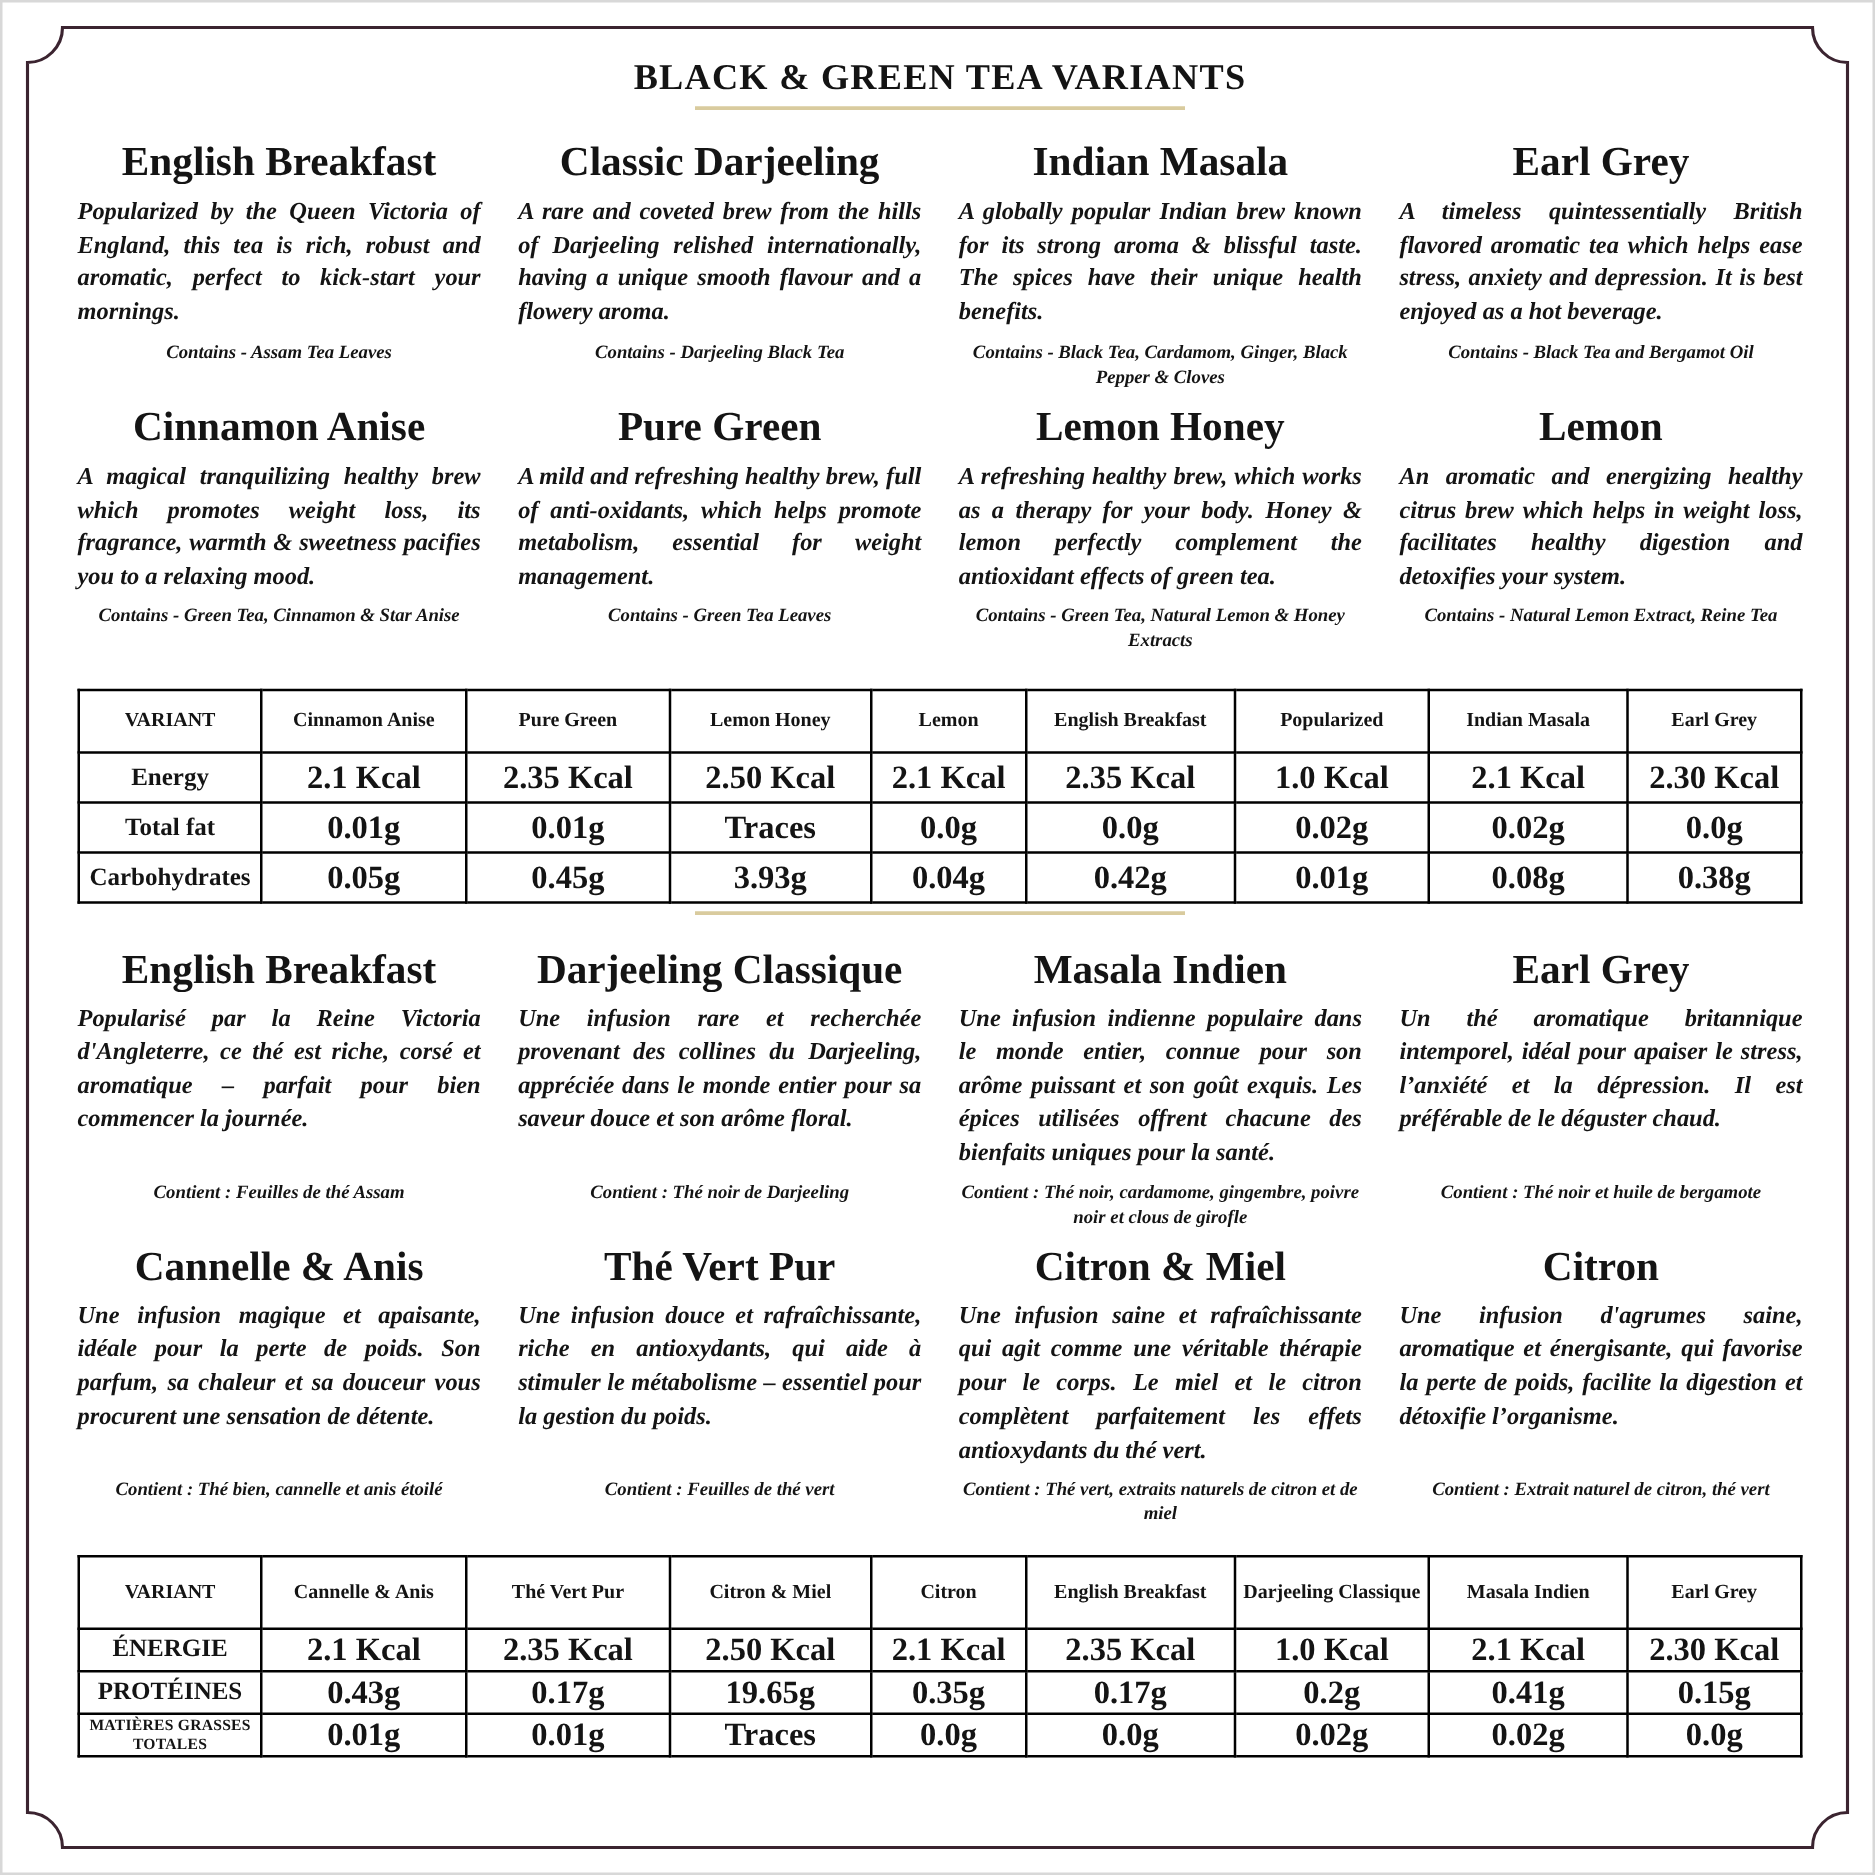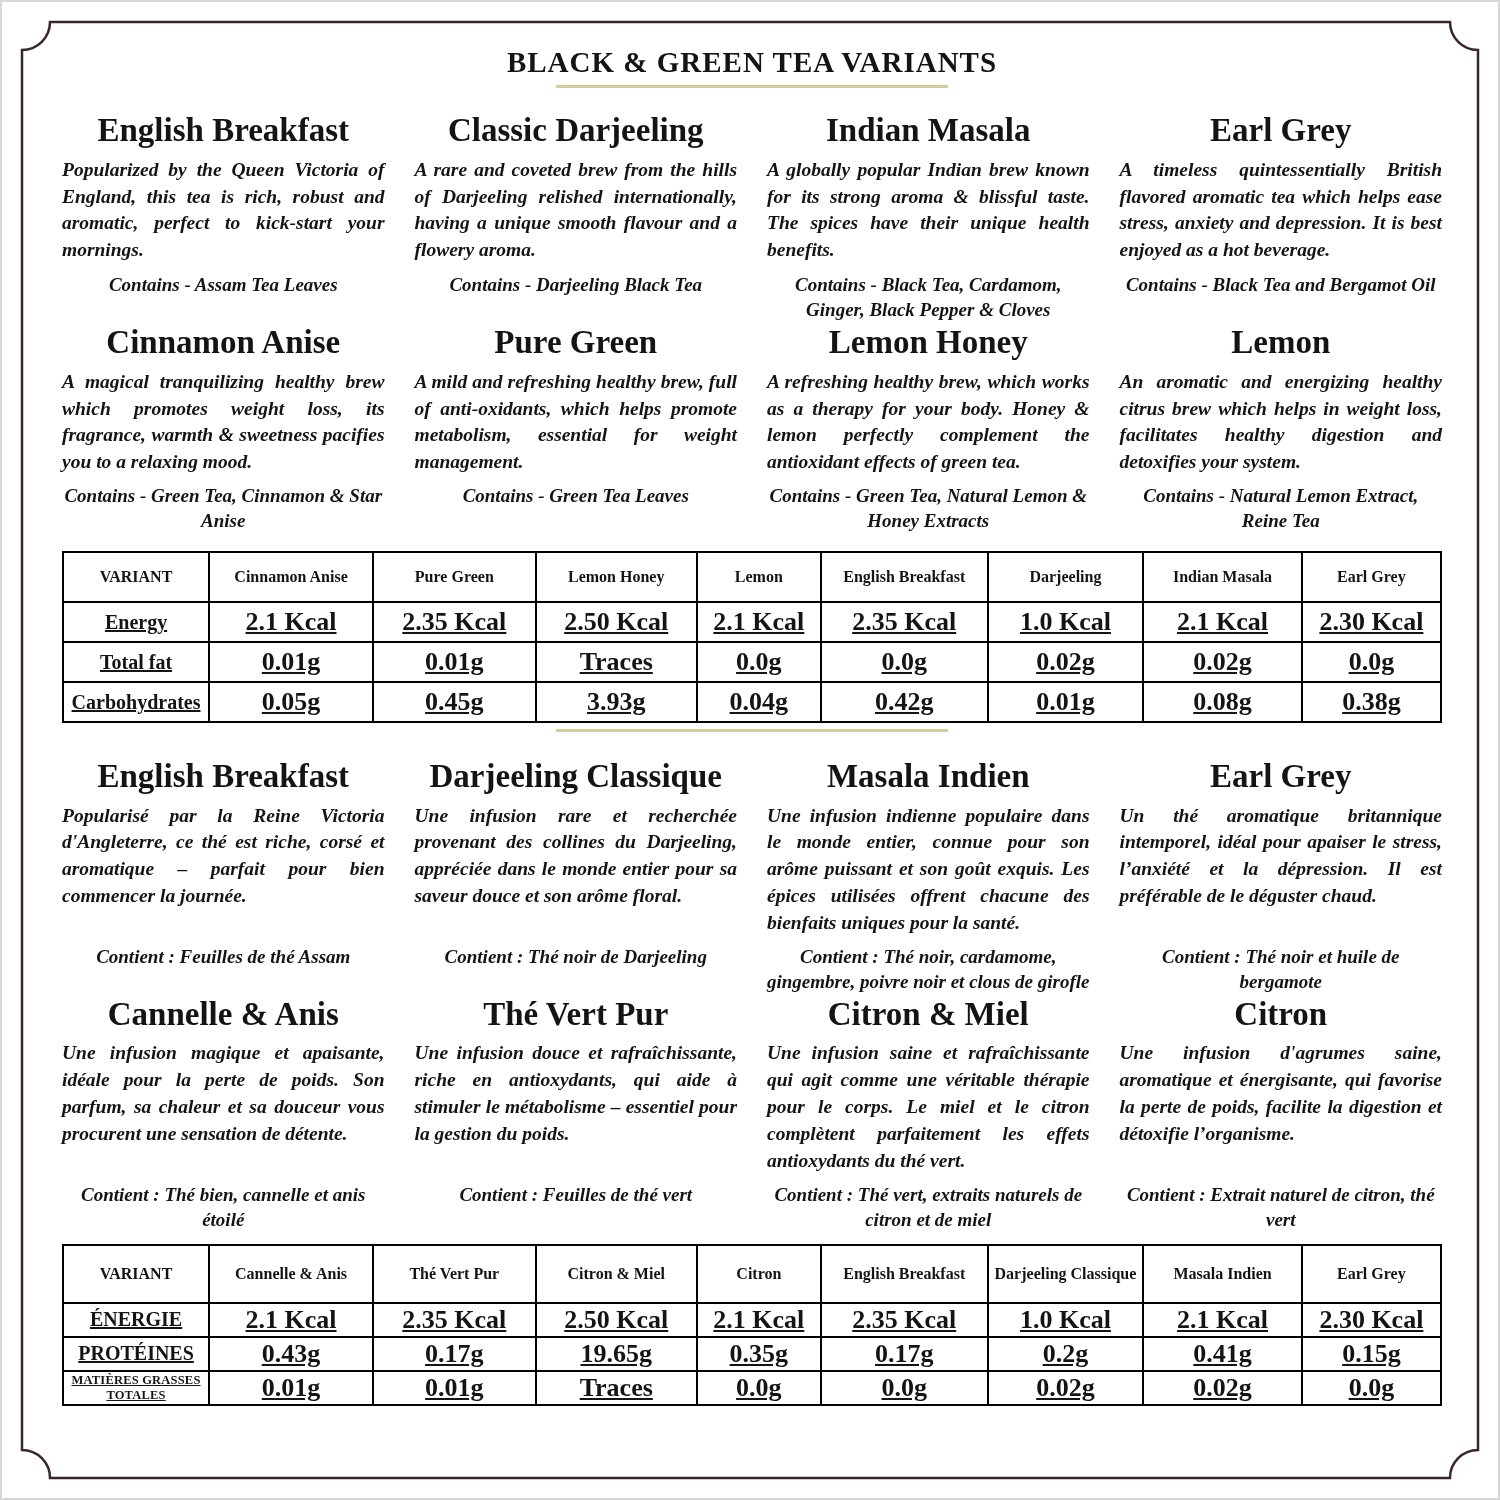--- a/index.html
+++ b/index.html
@@ -12,29 +12,29 @@
   .content{position:absolute;left:0;top:0;right:0;bottom:0;padding:46px 58px 0 62px;box-sizing:border-box;}
   .sec-title{margin:0;text-align:center;font-size:29px;font-weight:bold;letter-spacing:1px;line-height:1.15;}
   .title-rule{width:392px;height:3px;margin:6px auto 0;background:#d9cb9e;}
   .cards{display:grid;grid-template-columns:repeat(4,1fr);column-gap:30px;}
   .cards-en{margin-top:24px;grid-template-rows:minmax(212px,auto) minmax(200px,auto);}
   .cards-fr{margin-top:26px;grid-template-rows:minmax(206px,auto) minmax(202px,auto);}
   .card{display:flex;flex-direction:column;min-width:0;}
   .tea-name{margin:0 0 8px 0;text-align:center;font-size:33px;line-height:1.1;font-weight:bold;}
   .tea-desc{margin:0;font-style:italic;font-weight:bold;font-size:19.5px;line-height:1.38;text-align:justify;}
   .tea-contains{margin:auto 0 0 0;padding-top:8px;font-style:italic;font-weight:bold;
-    font-size:19px;line-height:1.3;text-align:center;min-height:51px;box-sizing:content-box;}
+    font-size:15px;line-height:1.3;text-align:center;min-height:51px;box-sizing:content-box;}
   .nutri{border-collapse:collapse;width:100%;table-layout:fixed;}
   .nutri.en{margin-top:16px;}
   .nutri.fr{margin-top:10px;}
   .nutri th,.nutri td{border:2.5px solid #000;text-align:center;font-weight:bold;padding:1px 3px;overflow:hidden;}
   .nutri thead th{font-size:16px;height:46px;line-height:1.15;}
   .nutri.fr thead th{height:54px;}
   .nutri tbody th{font-size:20px;}
-  .nutri tbody tr{height:40px;text-decoration:underline;}
+  .nutri tbody tr{height:40px;}
   .nutri.fr tbody tr{height:27px;}
   .nutri td{font-size:26px;border-radius:11px;}
   .nutri .row-head.small{font-size:12.5px;line-height:1.2;letter-spacing:.2px;}
   .nutri col:nth-child(1){width:10.6%;}
   .nutri col:nth-child(2){width:11.9%;}
   .nutri col:nth-child(3){width:11.8%;}
   .nutri col:nth-child(4){width:11.7%;}
   .nutri col:nth-child(5){width:9.0%;}
   .nutri col:nth-child(6){width:12.1%;}
   .nutri col:nth-child(7){width:11.3%;}
@@ -110,21 +110,21 @@
             <col>
           </colgroup>
           <thead>
             <tr>
               <th class="corner-head">VARIANT</th>
               <th class="var-head">Cinnamon Anise</th>
               <th class="var-head">Pure Green</th>
               <th class="var-head">Lemon Honey</th>
               <th class="var-head">Lemon</th>
               <th class="var-head">English Breakfast</th>
-              <th class="var-head">Darjeeling</th>
+              <th class="var-head">Popularized</th>
               <th class="var-head">Indian Masala</th>
               <th class="var-head">Earl Grey</th>
             </tr>
           </thead>
           <tbody>
             <tr>
               <th class="row-head">Energy</th>
               <td class="val">2.1 Kcal</td>
               <td class="val">2.35 Kcal</td>
               <td class="val">2.50 Kcal</td>

